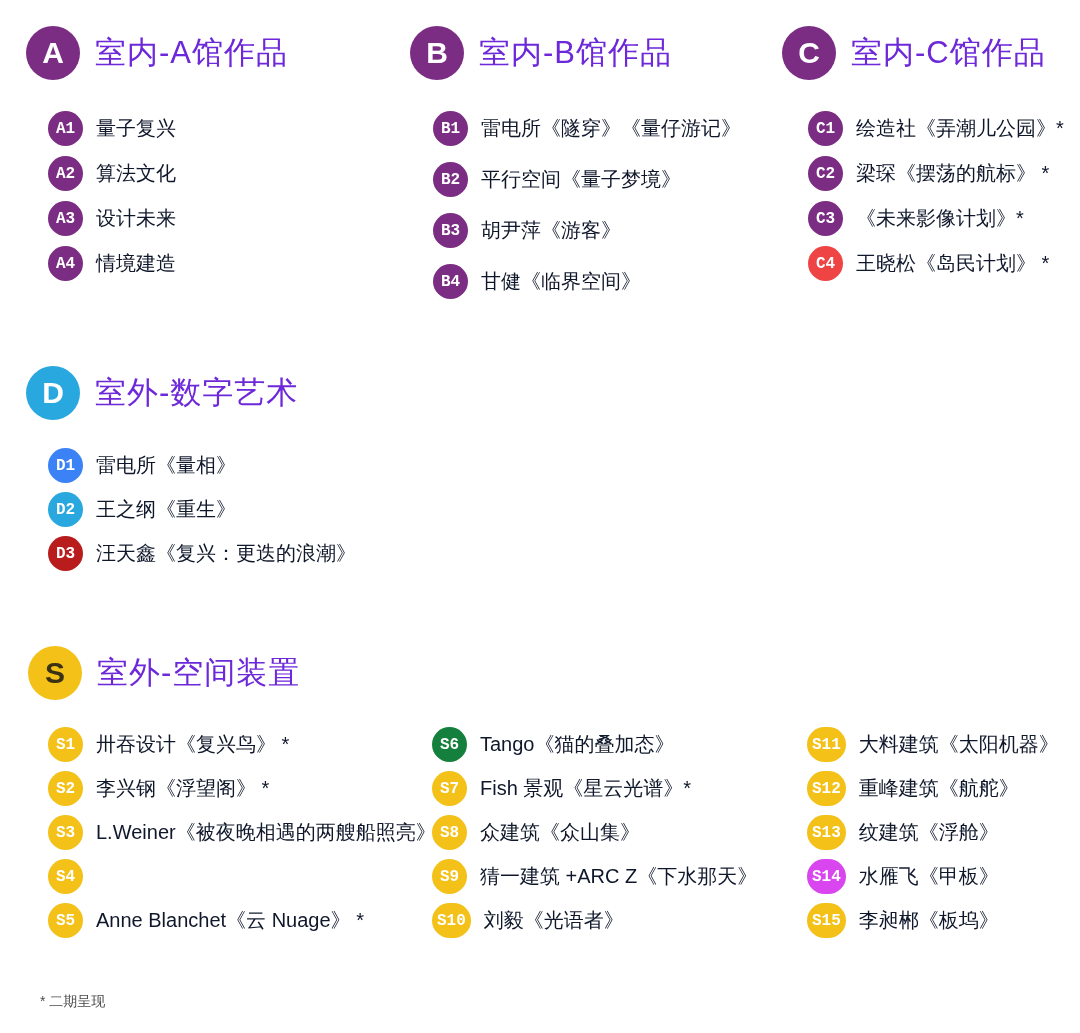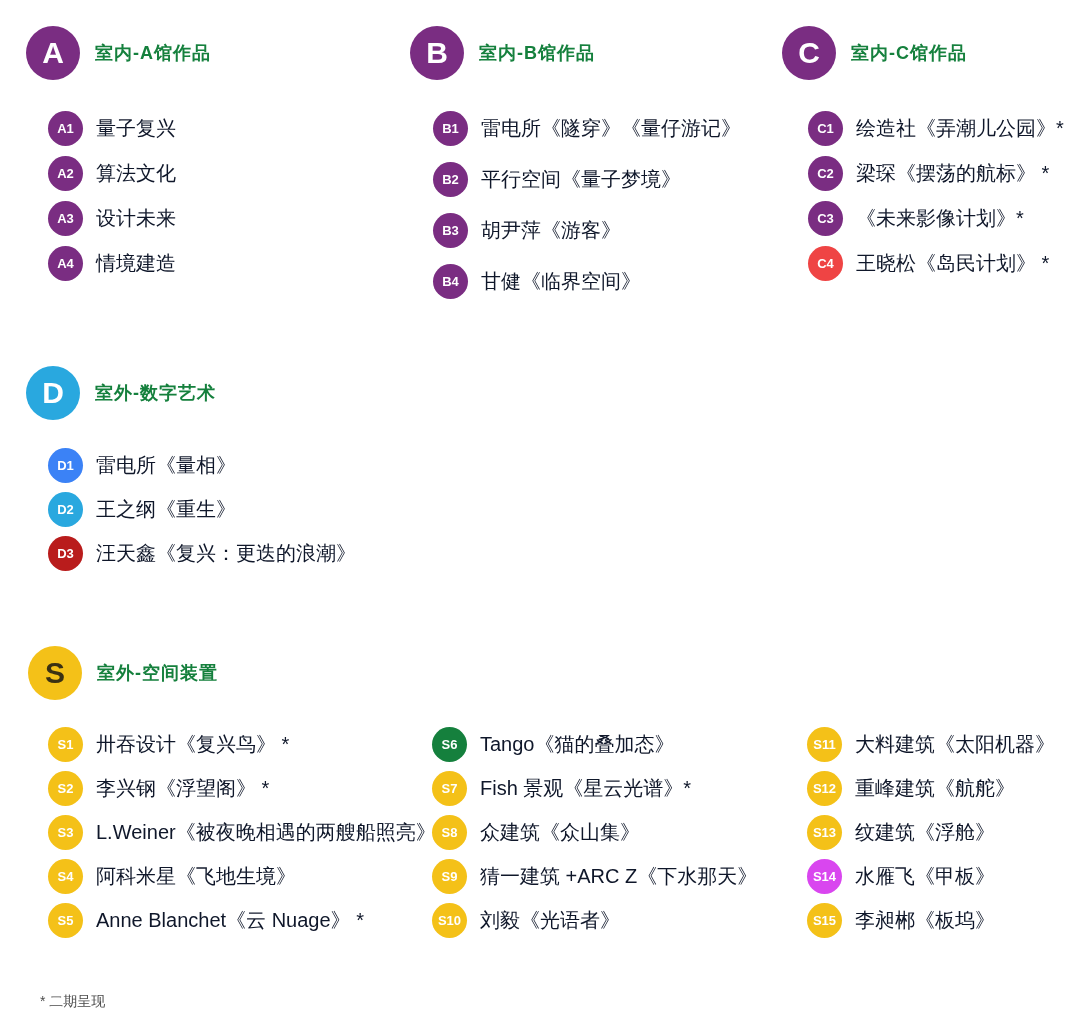--- a/index.html
+++ b/index.html
@@ -22,23 +22,23 @@
     height: 54px;
     border-radius: 50%;
     display: flex;
     align-items: center;
     justify-content: center;
     font-size: 30px;
     font-weight: bold;
     line-height: 1;
   }
   .header-title {
-    font-size: 18px;
-    font-weight: bold;
-    color: #15803d;
+    font-size: 31px;
+    font-weight: normal;
+    color: #6d28d9;
     letter-spacing: 1px;
     white-space: nowrap;
   }
   .item-col {
     position: absolute;
     display: flex;
     flex-direction: column;
   }
   .item-row {
     display: flex;
@@ -48,23 +48,24 @@
   }
   .item-badge {
     min-width: 35px;
     height: 35px;
     box-sizing: border-box;
     padding: 0 5px;
     border-radius: 18px;
     display: flex;
     align-items: center;
     justify-content: center;
-    font-size: 13px;
+    font-size: 16px;
     font-weight: bold;
     line-height: 1;
+    font-family: Liberation Mono, monospace;
   }
   .item-label {
     font-size: 20px;
     color: #0f172a;
     white-space: nowrap;
   }
   .footnote {
     position: absolute;
     left: 40px;
     top: 993px;
@@ -173,21 +174,20 @@
         <div class="item-row">
           <div class="item-badge" style="background: rgb(244, 193, 24); color: rgb(255, 255, 255);">S2</div>
           <div class="item-label">李兴钢《浮望阁》 *</div>
         </div>
         <div class="item-row">
           <div class="item-badge" style="background: rgb(244, 193, 24); color: rgb(255, 255, 255);">S3</div>
           <div class="item-label">L.Weiner《被夜晚相遇的两艘船照亮》</div>
         </div>
         <div class="item-row">
           <div class="item-badge" style="background: rgb(244, 193, 24); color: rgb(255, 255, 255);">S4</div>
-          <div class="item-label">阿科米星《飞地生境》</div>
         </div>
         <div class="item-row">
           <div class="item-badge" style="background: rgb(244, 193, 24); color: rgb(255, 255, 255);">S5</div>
           <div class="item-label">Anne Blanchet《云 Nuage》 *</div>
         </div>
       </div>
       <div class="item-col" style="left: 432px; top: 727px; gap: 9px;">
         <div class="item-row">
           <div class="item-badge" style="background: #15803d; color: rgb(255, 255, 255);">S6</div>
           <div class="item-label">Tango《猫的叠加态》</div>

